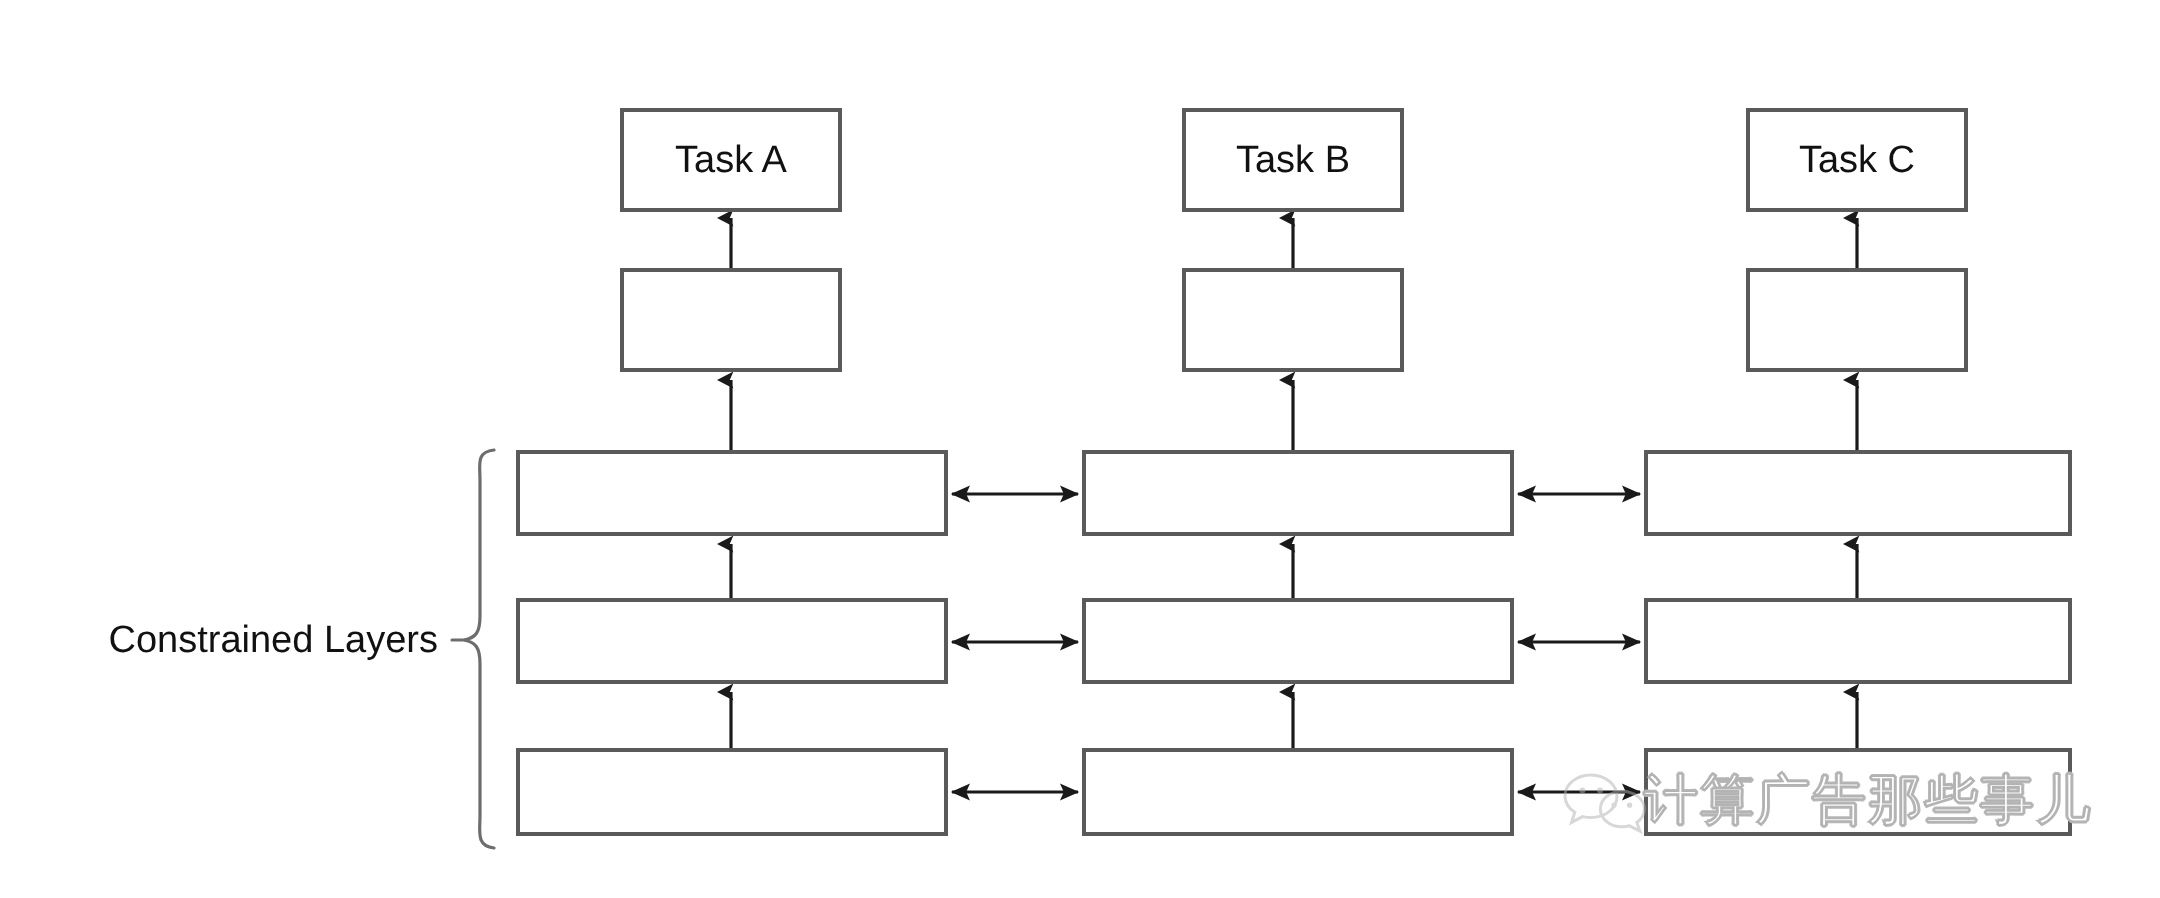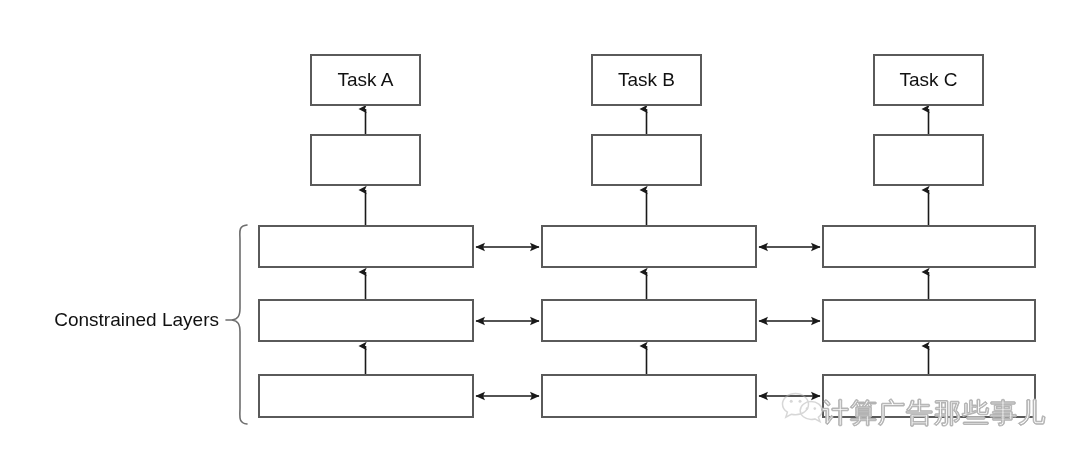--- a/index.html
+++ b/index.html
@@ -56,21 +56,21 @@
     stroke-linecap: round;
   }
   
   #watermark {
     position: absolute;
     left: 780px;
     top: 374px;
     width: 290px;
     height: 52px;
     display: flex;
-    align-items: flex-end;
+    align-items: center;
     pointer-events: none;
   }
   #watermark .wm-logo {
     width: 46px;
     height: 40px;
     flex: 0 0 46px;
     opacity: 0.5;
   }
   #watermark .wm-text {
     font-family: "DejaVu Sans", "Liberation Sans", sans-serif;

